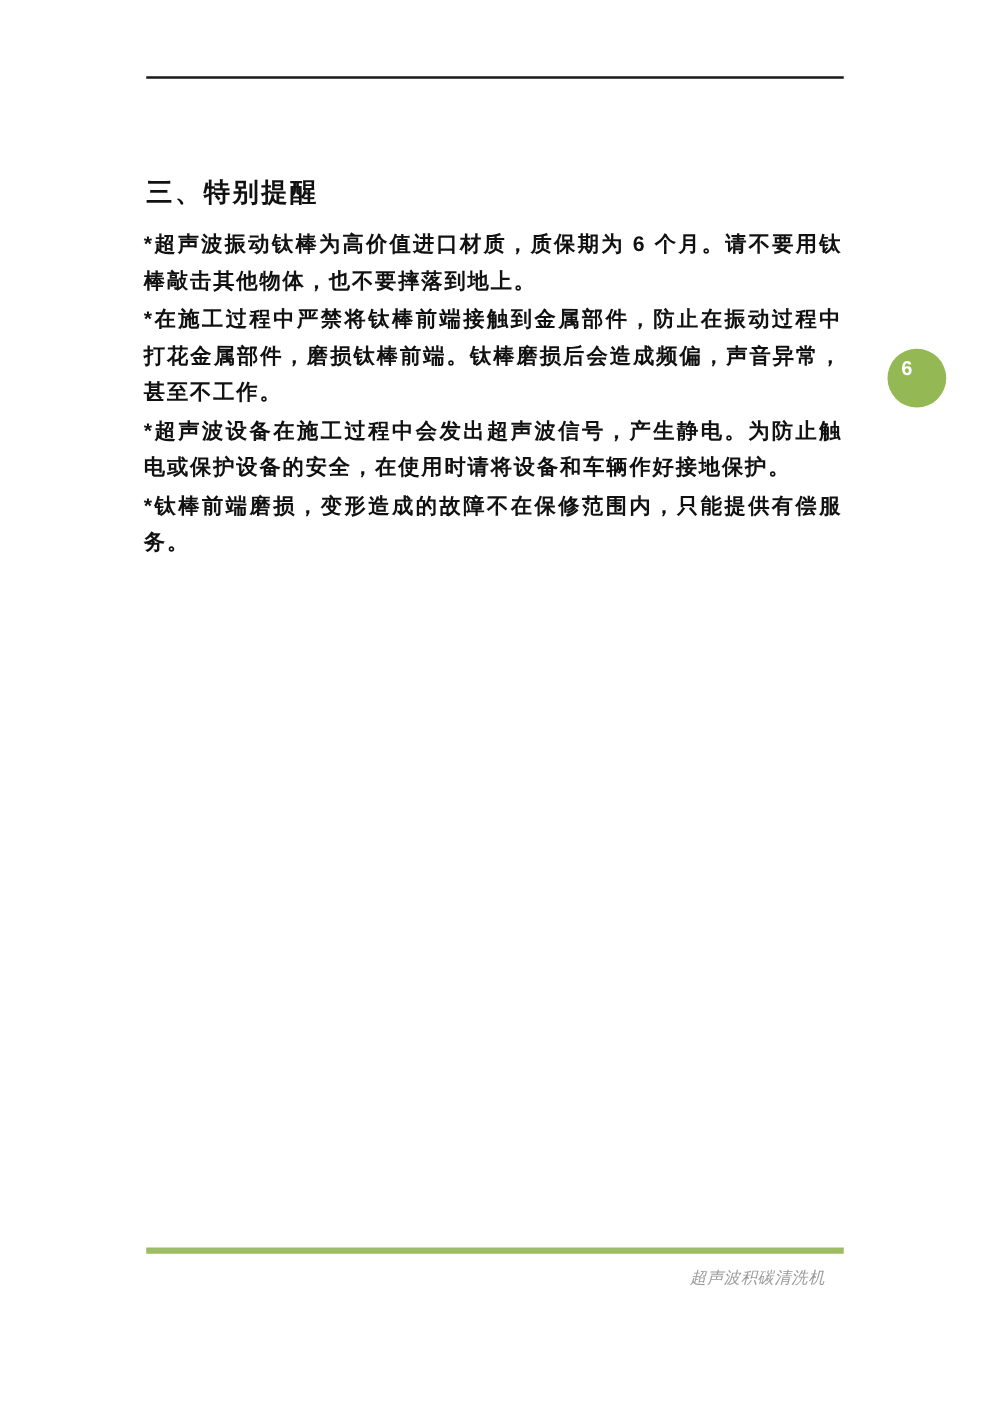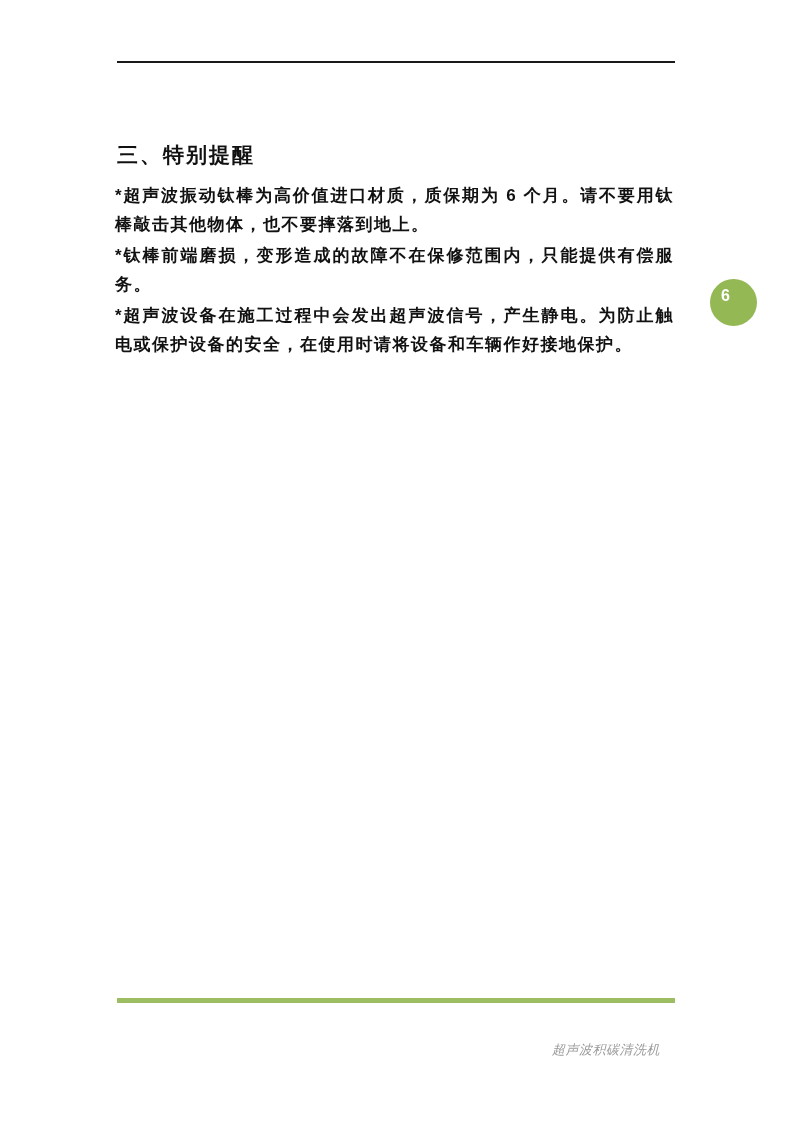--- a/index.html
+++ b/index.html
@@ -80,41 +80,42 @@
     position: absolute;
     left: 117px;
     top: 998px;
     width: 558px;
     height: 5px;
     background: var(--footer-bar-green);
   }
   .footer-text {
     position: absolute;
     right: 118px;
-    top: 1041px;
+    top: 1013px;
     font-size: 13px;
     font-style: italic;
     color: var(--footer-text-gray);
     letter-spacing: 0.5px;
     white-space: nowrap;
   }
 </style>
 </head>
 <body>
 
 <div class="page">
 
   <div class="top-rule"></div>
 
   <div class="heading">三、特别提醒</div>
 
   <div class="content">
     <p>*超声波振动钛棒为高价值进口材质，质保期为 6 个月。请不要用钛棒敲击其他物体，也不要摔落到地上。</p>
+    <p>*在施工过程中严禁将钛棒前端接触到金属部件，防止在振动过程中打花金属部件，磨损钛棒前端。钛棒磨损后会造成频偏，声音异常，甚至不工作。</p>
+    <p>*超声波设备在施工过程中会发出超声波信号，产生静电。为防止触电或保护设备的安全，在使用时请将设备和车辆作好接地保护。</p>
     <p>*钛棒前端磨损，变形造成的故障不在保修范围内，只能提供有偿服务。</p>
-    <p>*超声波设备在施工过程中会发出超声波信号，产生静电。为防止触电或保护设备的安全，在使用时请将设备和车辆作好接地保护。</p>
   </div>
 
   <div class="page-badge">
     <span class="num">6</span>
   </div>
 
   <div class="footer-rule"></div>
 
   <div class="footer-text">超声波积碳清洗机</div>
 

